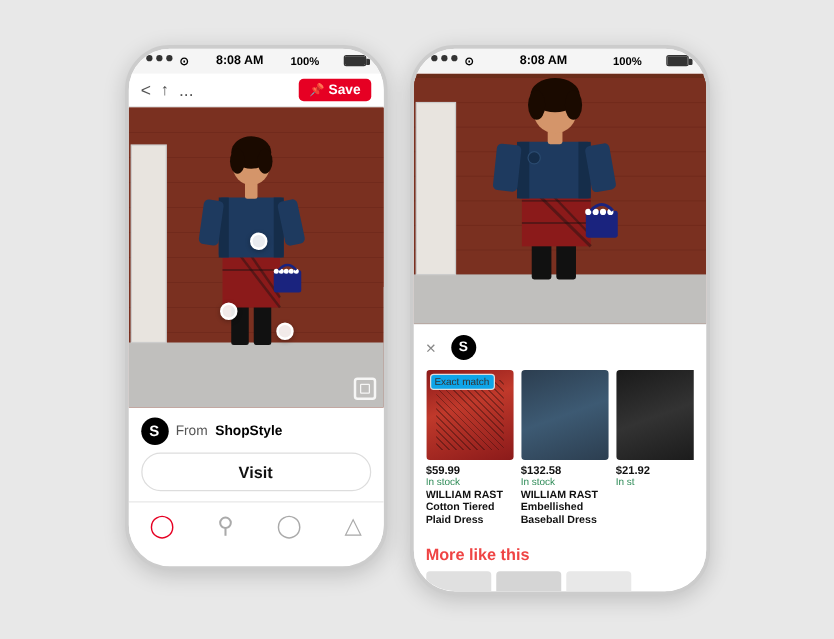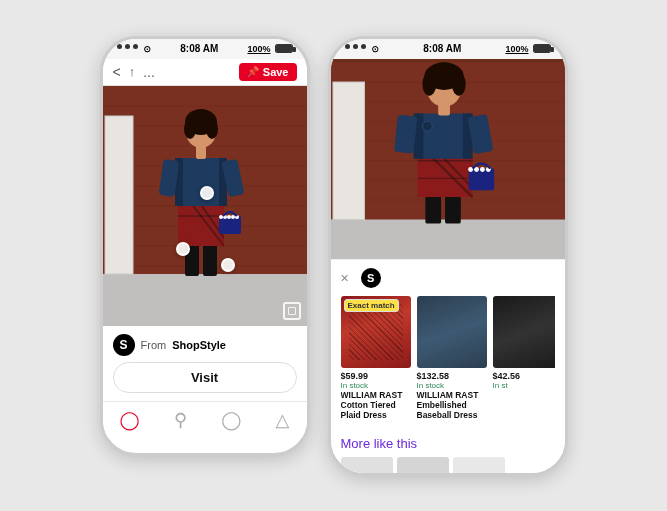--- a/index.html
+++ b/index.html
@@ -48,21 +48,21 @@
       color: #000;
       height: 20px;
     }
     .status-bar .dots {
       display: flex; gap: 3px;
     }
     .status-dot {
       width: 5px; height: 5px; background: #333; border-radius: 50%;
     }
     .status-right {
-      display: flex; align-items: center; gap: 4px; font-size: 9px; text-decoration: underline;
+      display: flex; align-items: center; gap: 19px; font-size: 9px;
     }
     .battery {
       width: 18px; height: 9px; border: 1px solid #333; border-radius: 2px; position: relative;
     }
     .battery::after {
       content:''; position: absolute; right: -4px; top: 2px;
       width: 3px; height: 5px; background: #333; border-radius: 0 1px 1px 0;
     }
     .battery-fill {
       width: 100%; height: 100%; background: #333; border-radius: 1px;
@@ -214,47 +214,47 @@
       width: 70px;
       height: 72px;
       border-radius: 3px;
       overflow: hidden;
       position: relative;
       margin-bottom: 3px;
     }
     .exact-match-badge {
       position: absolute;
       top: 3px; left: 3px;
-      background: #fde047;
+      background: #0ea5e9;
       border: 1px solid #ddd;
       border-radius: 3px;
       font-size: 8px;
       padding: 1px 3px;
-      font-weight: 700;
+      font-weight: 400;
       color: #333;
       z-index: 2;
     }
     .product-price {
       font-size: 9px; font-weight: 700; color: #111;
     }
     .product-stock {
       font-size: 8px; color: #2e8b57; font-weight: 500;
     }
     .product-name {
       font-size: 8.5px; font-weight: 700; color: #111; line-height: 1.2;
     }
 
     .more-section {
       padding: 8px 10px;
       background: #fff;
     }
     .more-title {
       font-size: 13px;
-      font-weight: 400;
-      color: #6d28d9;
+      font-weight: 700;
+      color: #ef4444;
       margin-bottom: 6px;
     }
 
     
     .dress-img {
       width: 100%; height: 100%;
       background: linear-gradient(160deg, #8b1a1a 0%, #c0392b 40%, #8b1a1a 100%);
       position: relative;
     }
     .dress-img::before {
@@ -497,21 +497,21 @@
           </div>
           <div class="product-price">$132.58</div>
           <div class="product-stock">In stock</div>
           <div class="product-name">WILLIAM RAST Embellished Baseball Dress</div>
         </div>
 
         <div class="product-card">
           <div class="product-img">
             <div class="boot-img"></div>
           </div>
-          <div class="product-price">$42.56</div>
+          <div class="product-price">$21.92</div>
           <div class="product-stock">In st</div>
         </div>
 
       </div>
     </div>
 
     <div class="more-section">
       <div class="more-title">More like this</div>
 
       <div style="display:flex;gap:4px;">

